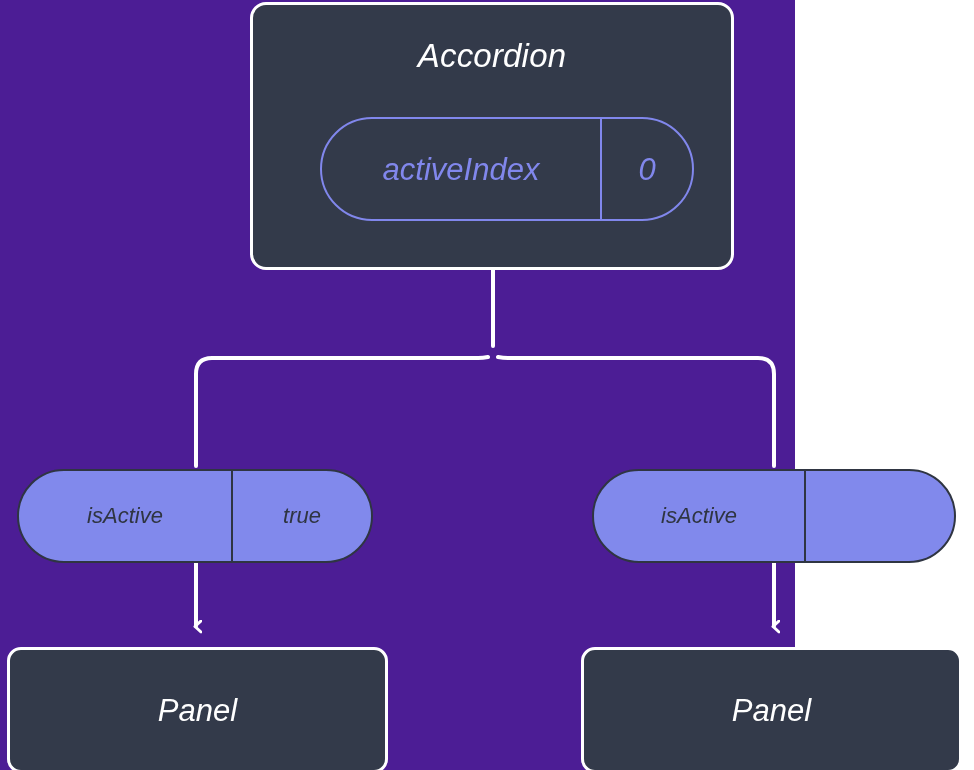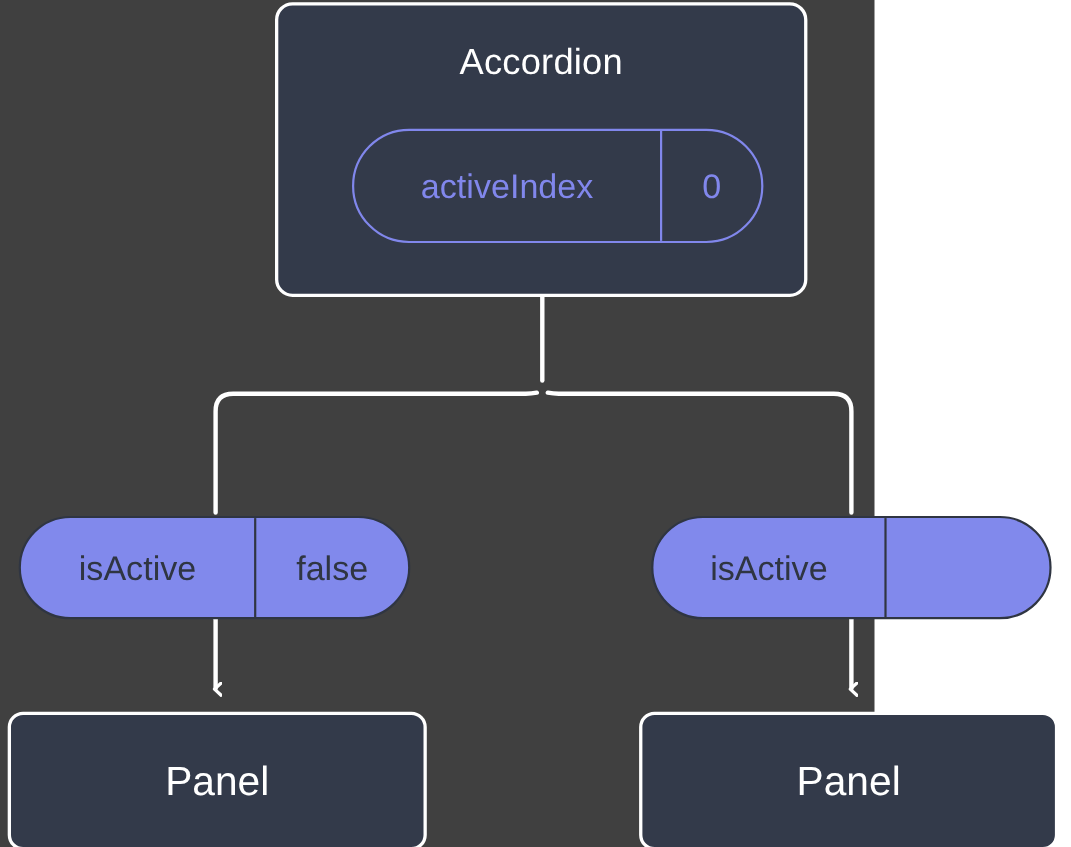--- a/index.html
+++ b/index.html
@@ -12,21 +12,22 @@
     width: 974px;
     height: 770px;
     overflow: hidden;
     font-family: "Liberation Sans", "DejaVu Sans", sans-serif;
   }
 
   #diagram-root {
     position: relative;
     width: 795px;
     height: 770px;
-    background: #404040;
+    background: #4c1d95;
+    font-style: italic;
   }
 
   
   #connector-layer {
     position: absolute;
     left: 0;
     top: 0;
     width: 974px;
     height: 770px;
     pointer-events: none;
@@ -100,21 +101,21 @@
     display: flex;
     align-items: stretch;
     overflow: hidden;
   }
   .state-pill-filled .pill-key,
   .state-pill-filled .pill-value {
     display: flex;
     align-items: center;
     justify-content: center;
     color: #2f3542;
-    font-size: 31px;
+    font-size: 22px;
     font-weight: 400;
     line-height: 1;
   }
   .state-pill-filled .pill-key {
     border-right: 2px solid #2f3542;
   }
   .state-pill-filled .pill-value {
     flex: 1;
   }
 
@@ -137,21 +138,21 @@
     position: absolute;
     background: #333a4a;
     border: 3px solid #ffffff;
     border-radius: 14px;
     display: flex;
     align-items: center;
     justify-content: center;
   }
   .panel-title {
     color: #ffffff;
-    font-size: 37px;
+    font-size: 31px;
     font-weight: 500;
     line-height: 1;
   }
 
   #panel-card-left {
     left: 7px;
     top: 647px;
     width: 381px;
     height: 126px;
   }
@@ -188,21 +189,21 @@
     <div class="component-title">Accordion</div>
   </div>
 
   <div class="state-pill-outline" id="state-pill-active-index">
     <div class="pill-key">activeIndex</div>
     <div class="pill-value">0</div>
   </div>
 
   <div class="state-pill-filled" id="pill-is-active-true">
     <div class="pill-key">isActive</div>
-    <div class="pill-value">false</div>
+    <div class="pill-value">true</div>
   </div>
 
   <div class="state-pill-filled" id="pill-is-active-false">
     <div class="pill-key">isActive</div>
   </div>
 
   <div class="panel-card" id="panel-card-left">
     <div class="panel-title">Panel</div>
   </div>
 

